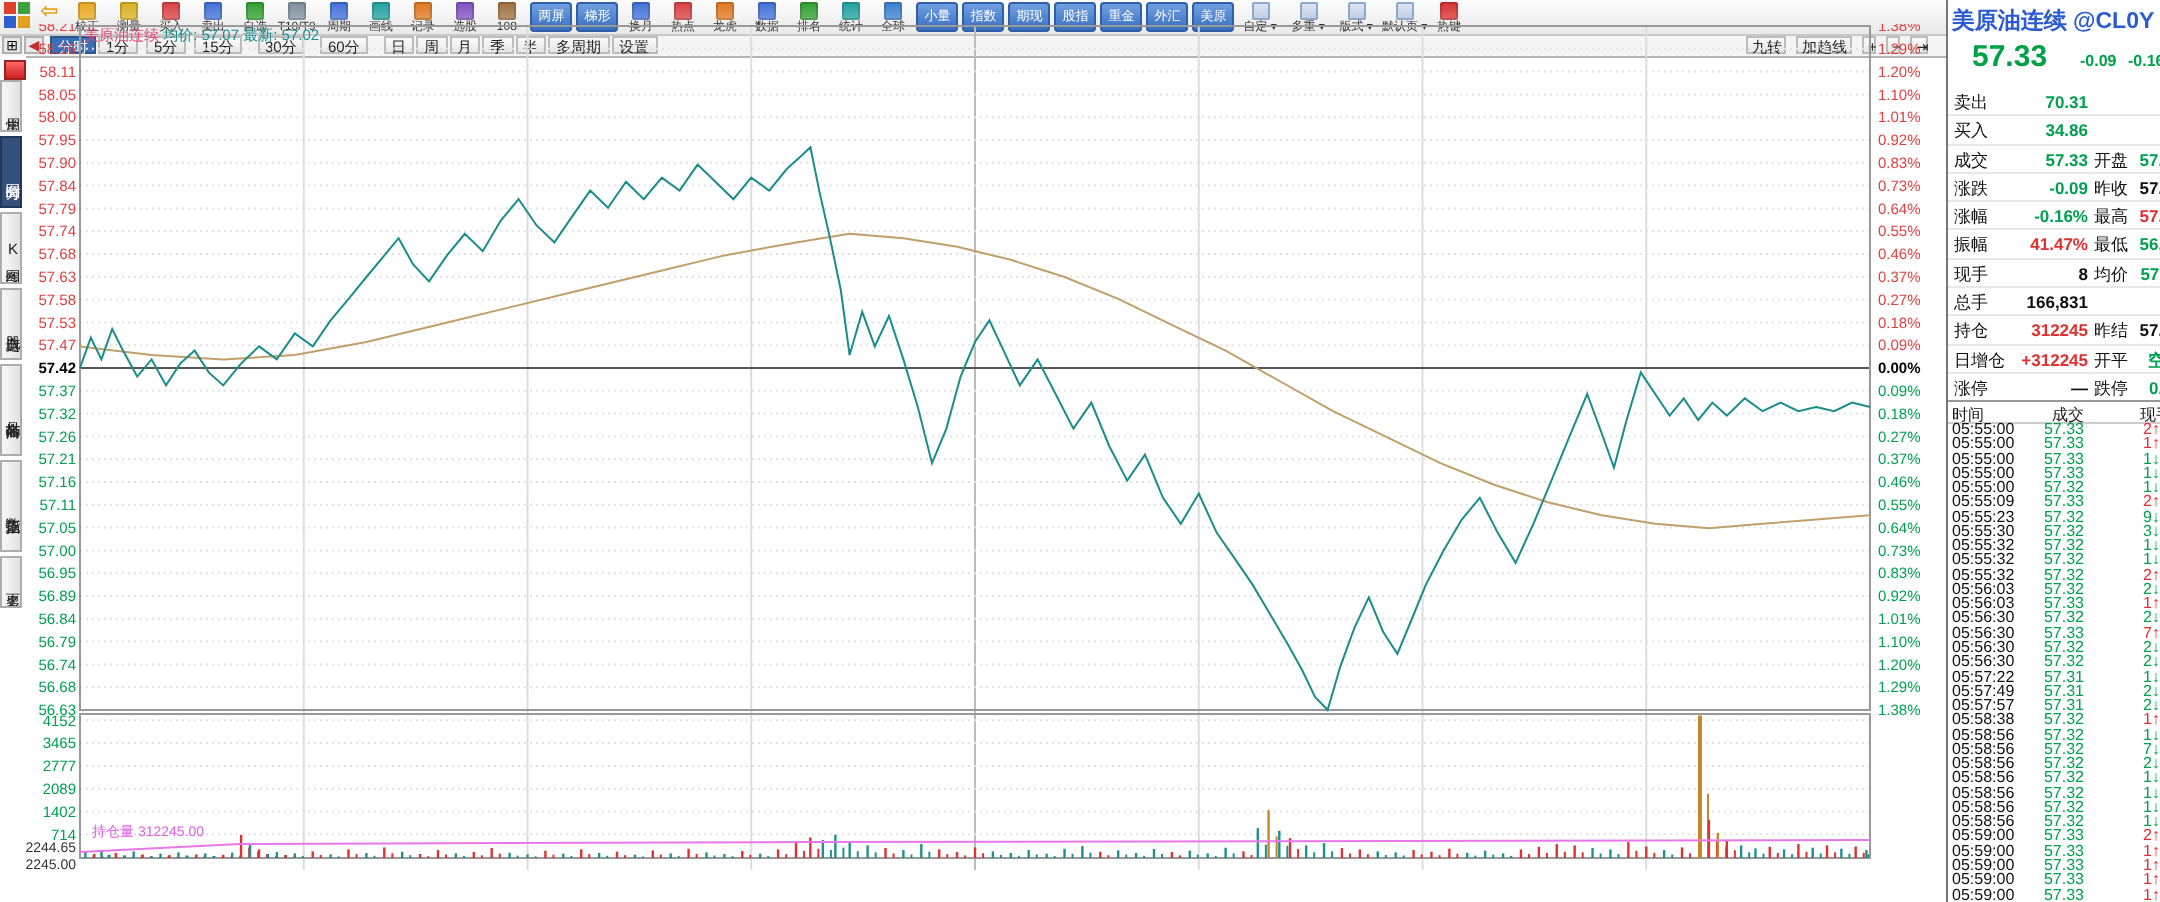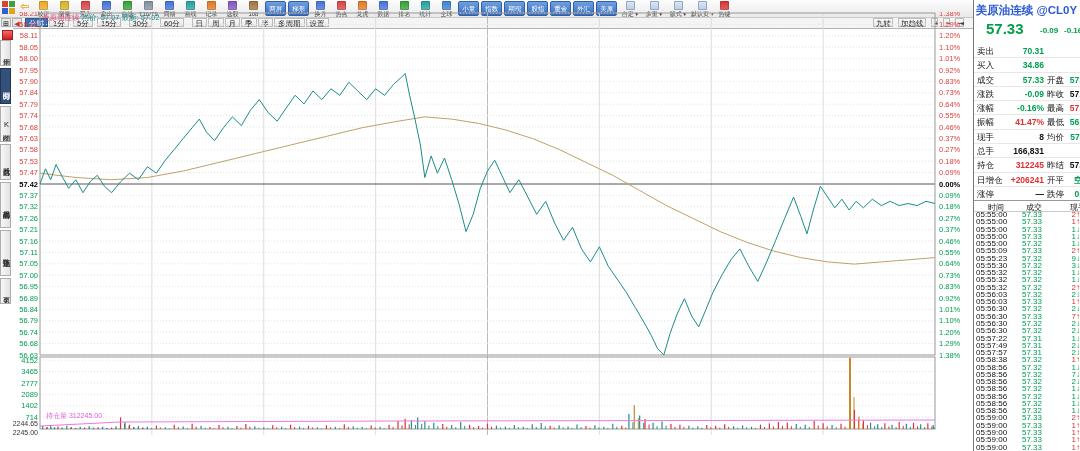--- a/index.html
+++ b/index.html
@@ -607,33 +607,33 @@
           <span class="qv c-k">166,831</span>
         </div>
         <div class="qrow">
           <span class="ql">持仓</span>
           <span class="qv c-r">312245</span>
           <span class="ql2">昨结</span>
           <span class="qv2 c-k">57.42</span>
         </div>
         <div class="qrow">
           <span class="ql">日增仓</span>
-          <span class="qv c-r">+206241</span>
+          <span class="qv c-r">+312245</span>
           <span class="ql2">开平</span>
           <span class="qv2 c-g">空换</span>
         </div>
         <div class="qrow">
           <span class="ql">涨停</span>
           <span class="qv c-k">—</span>
           <span class="ql2">跌停</span>
           <span class="qv2 c-g">0.01</span>
         </div>
       </div>
     <div id="p-tape-head">
-      <span style="left:14px">时间</span>
+      <span style="left:2px">时间</span>
       <span style="left:52px">成交</span>
       <span style="left:96px">现手</span>
     </div>
     <div id="p-tape">
         <div class="trow">
           <span class="tt">05:55:00</span>
           <span class="tp c-g">57.33</span>
           <span class="tl c-r">2↑</span>
         </div>
         <div class="trow">

